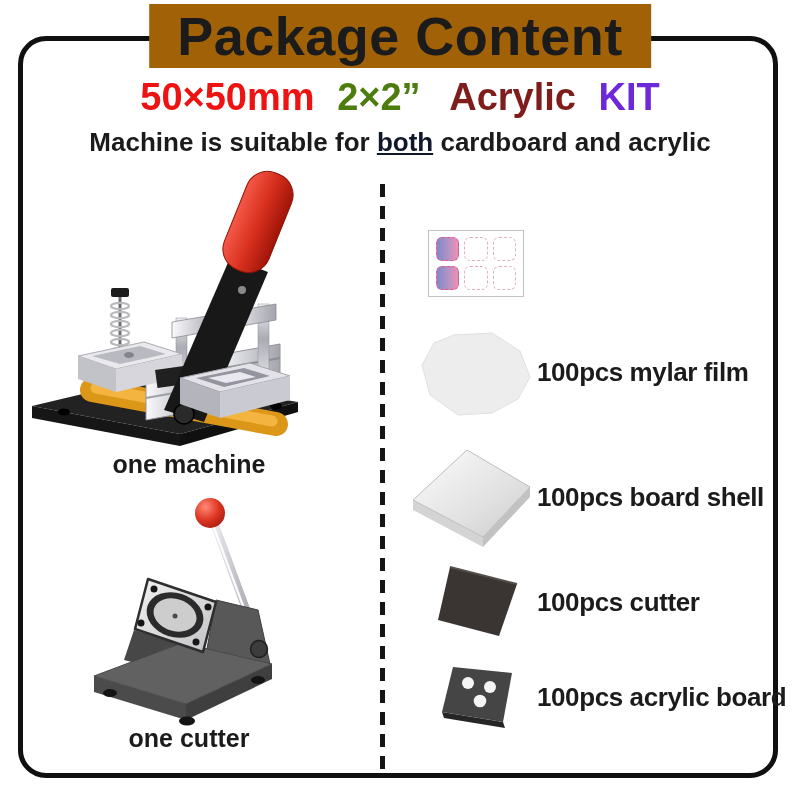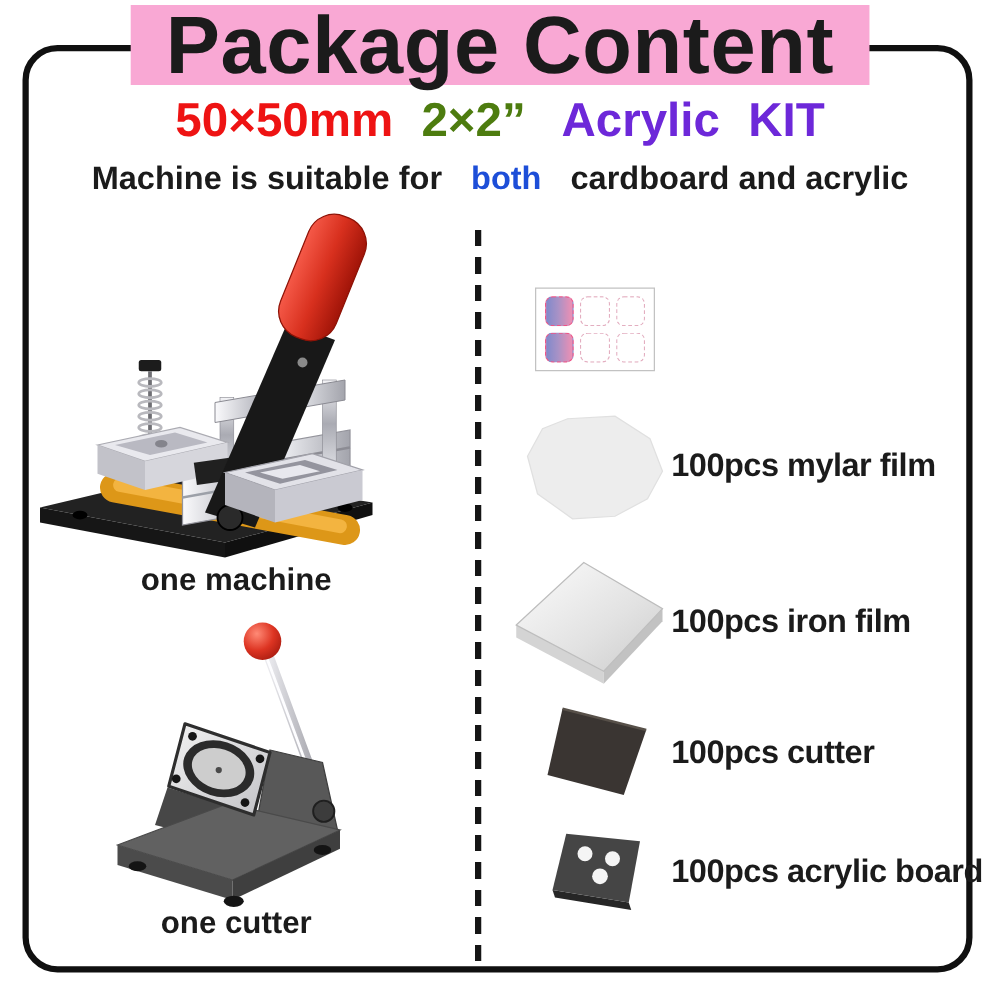--- a/index.html
+++ b/index.html
@@ -6,38 +6,38 @@
   .canvas{
     position:relative;width:800px;height:800px;background:#ffffff;
     font-family:"Liberation Sans", sans-serif;color:#1b1b1b;overflow:hidden;
   }
   .frame{
     position:absolute;left:18px;top:36px;width:760px;height:742px;
     border:5px solid #101010;border-radius:28px;box-sizing:border-box;
   }
   .page-title{
     position:absolute;top:4px;left:50%;transform:translateX(-50%);
-    background:#f9a8d4;padding:0 28px;height:64px;line-height:64px;
-    font-size:65px;font-weight:bold;letter-spacing:0.5px;white-space:nowrap;
+    background:#a16207;padding:0 28px;height:64px;line-height:64px;
+    font-size:54px;font-weight:bold;letter-spacing:0.5px;white-space:nowrap;
   }
   .subtitle{
     position:absolute;top:76px;left:0;width:800px;text-align:center;
     font-size:38px;font-weight:bold;white-space:nowrap;
   }
   .subtitle span{display:inline-block;}
   .sub-mm{color:#ee1313;}
   .sub-inch{color:#4d7c0f;margin-left:12px;}
-  .sub-material{color:#6d28d9;margin-left:18px;}
+  .sub-material{color:#7f1d1d;margin-left:18px;}
   .sub-kit{color:#6d28d9;margin-left:12px;}
   .tagline{
     position:absolute;top:127px;left:0;width:800px;text-align:center;
     font-size:26px;font-weight:bold;white-space:nowrap;
   }
   .tagline span{display:inline-block;}
-  .tag-hl{color:#1d4ed8;margin:0 16px;}
+  .tag-hl{color:#0f172a;margin:0 0;text-decoration:underline;}
   .divider{
     position:absolute;left:380px;top:184px;width:5px;height:588px;
     background:repeating-linear-gradient(to bottom,#151515 0 13px,transparent 13px 22px);
   }
   .machine-art{position:absolute;left:28px;top:170px;}
   .cutter-art{position:absolute;left:88px;top:492px;}
   .item-label-left{
     position:absolute;left:0;width:378px;text-align:center;
     font-size:25px;font-weight:bold;white-space:nowrap;
   }
@@ -228,21 +228,21 @@
       <linearGradient id="gShell" x1="0" y1="0" x2="1" y2="1">
         <stop offset="0" stop-color="#fcfcfc"></stop>
           <stop offset="0.6" stop-color="#e2e2e2"></stop>
           <stop offset="1" stop-color="#cccccc"></stop>
       </linearGradient>
     </defs>
     <path d="M7 54 L77 91 L77 101 L7 64 Z" fill="#d4d4d4"></path>
     <path d="M77 91 L124 41 L124 51 L77 101 Z" fill="#c2c2c2"></path>
     <path d="M7 54 L61 4 L124 41 L77 91 Z" fill="url(#gShell)" stroke="#bdbdbd" stroke-width="1"></path>
   </svg>
-  <div class="row-label" style="left:537px;top:497px;">100pcs iron film</div>
+  <div class="row-label" style="left:537px;top:497px;">100pcs board shell</div>
 
   <svg class="icon-abs" style="left:436px;top:565px;" width="85" height="75" viewBox="0 0 85 75">
     <polygon points="14,2 81,19 63,71 2,55" fill="#3a3532"></polygon>
     <polyline points="14,2 81,19" fill="none" stroke="#575049" stroke-width="2"></polyline>
   </svg>
   <div class="row-label" style="left:537px;top:602px;">100pcs cutter</div>
 
   <svg class="icon-abs" style="left:437px;top:660px;" width="84" height="78" viewBox="0 0 84 78">
     <path d="M5 52 L66 62 L68 68 L7 58 Z" fill="#262626"></path>
     <polygon points="16,7 75,13 66,62 5,52" fill="#454545"></polygon>

